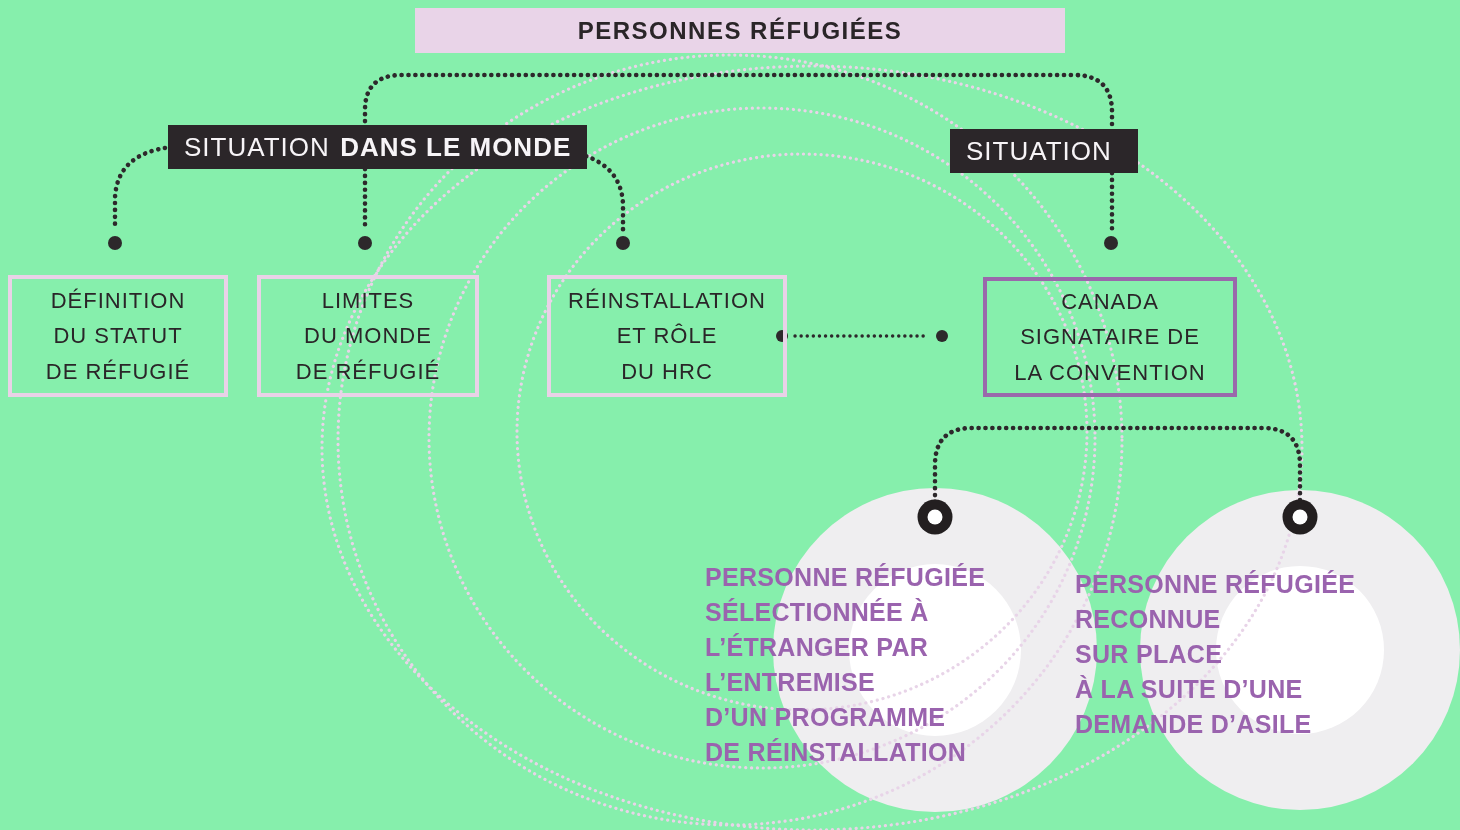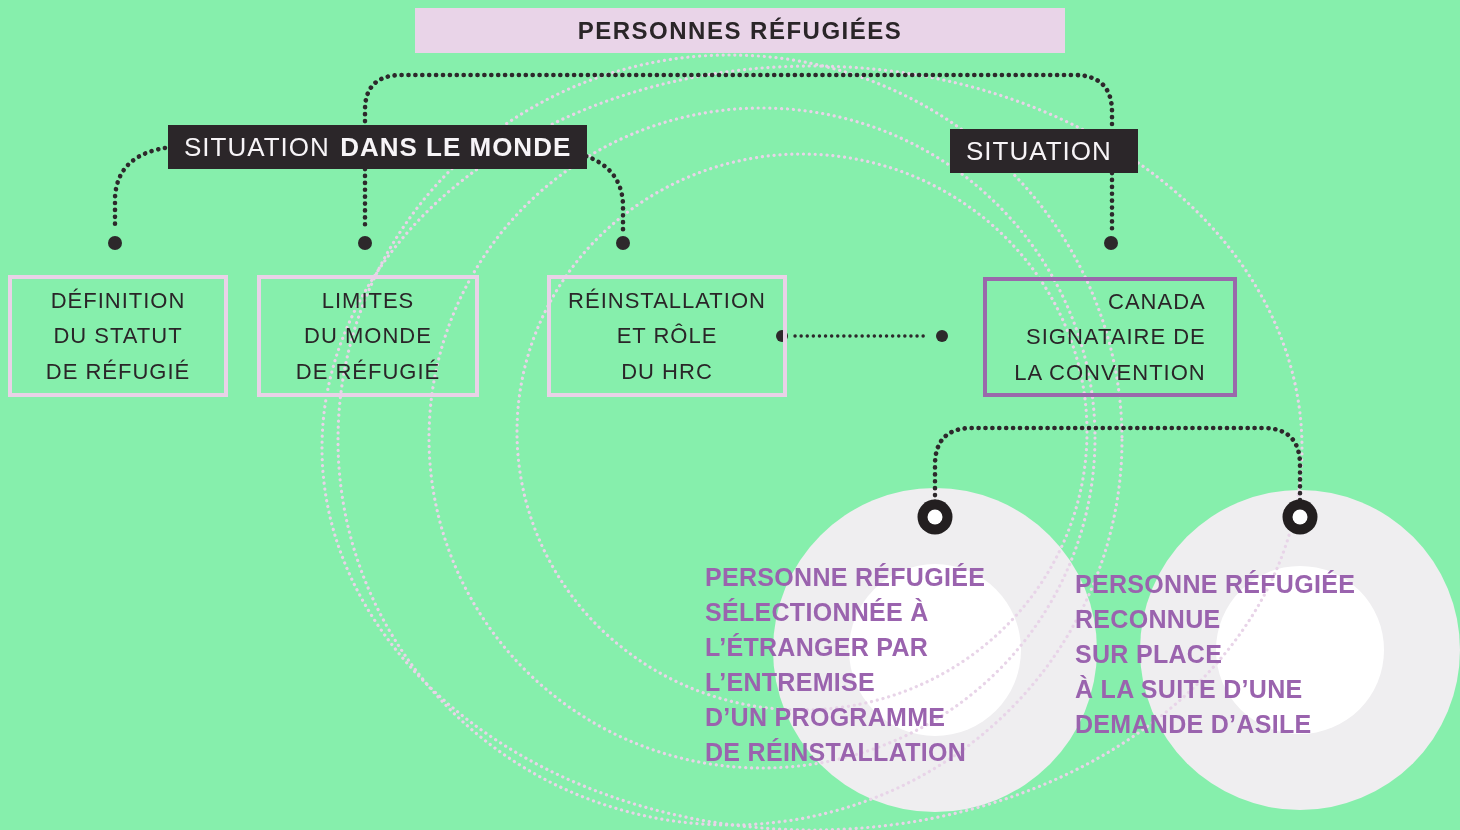--- a/index.html
+++ b/index.html
@@ -51,21 +51,21 @@
   #label-canada{left:950px;top:129px;}
   .topic-box{
     position:absolute;border:4px solid var(--pink-border);
     color:var(--ink);font-size:22px;font-weight:normal;letter-spacing:1px;
     line-height:1.6;text-align:center;white-space:pre-line;
     display:flex;align-items:center;justify-content:center;
   }
   #box-definition{left:8px;top:275px;width:220px;height:122px;}
   #box-limites{left:257px;top:275px;width:222px;height:122px;}
   #box-reinstallation{left:503px;top:275px;width:240px;height:122px;margin-left:44px;}
-  #box-canada{left:983px;top:277px;width:254px;height:120px;border-color:var(--purple-border);text-align:right;}
+  #box-canada{left:983px;top:277px;width:254px;height:120px;border-color:var(--purple-border);}
   .outcome-text{
     position:absolute;color:var(--purple-text);
     font-size:25px;font-weight:bold;letter-spacing:0.3px;
     line-height:35px;text-align:left;white-space:pre-line;
   }
   #outcome-left-text{left:705px;top:560px;width:460px;}
   #outcome-right-text{left:1075px;top:567px;width:450px;}
 </style>
 </head>
 <body>

